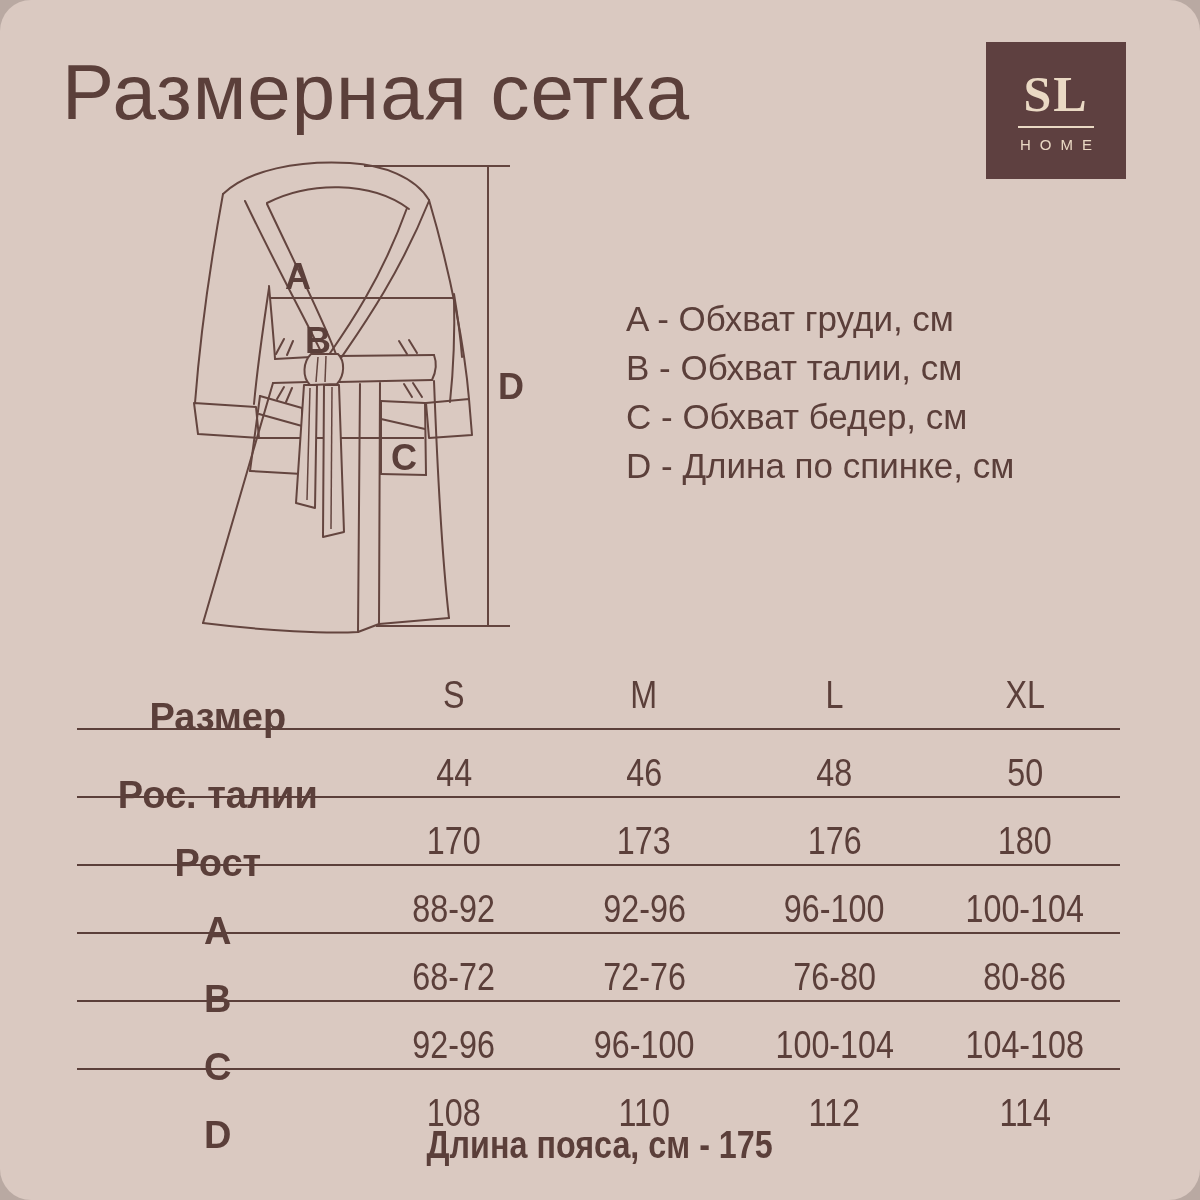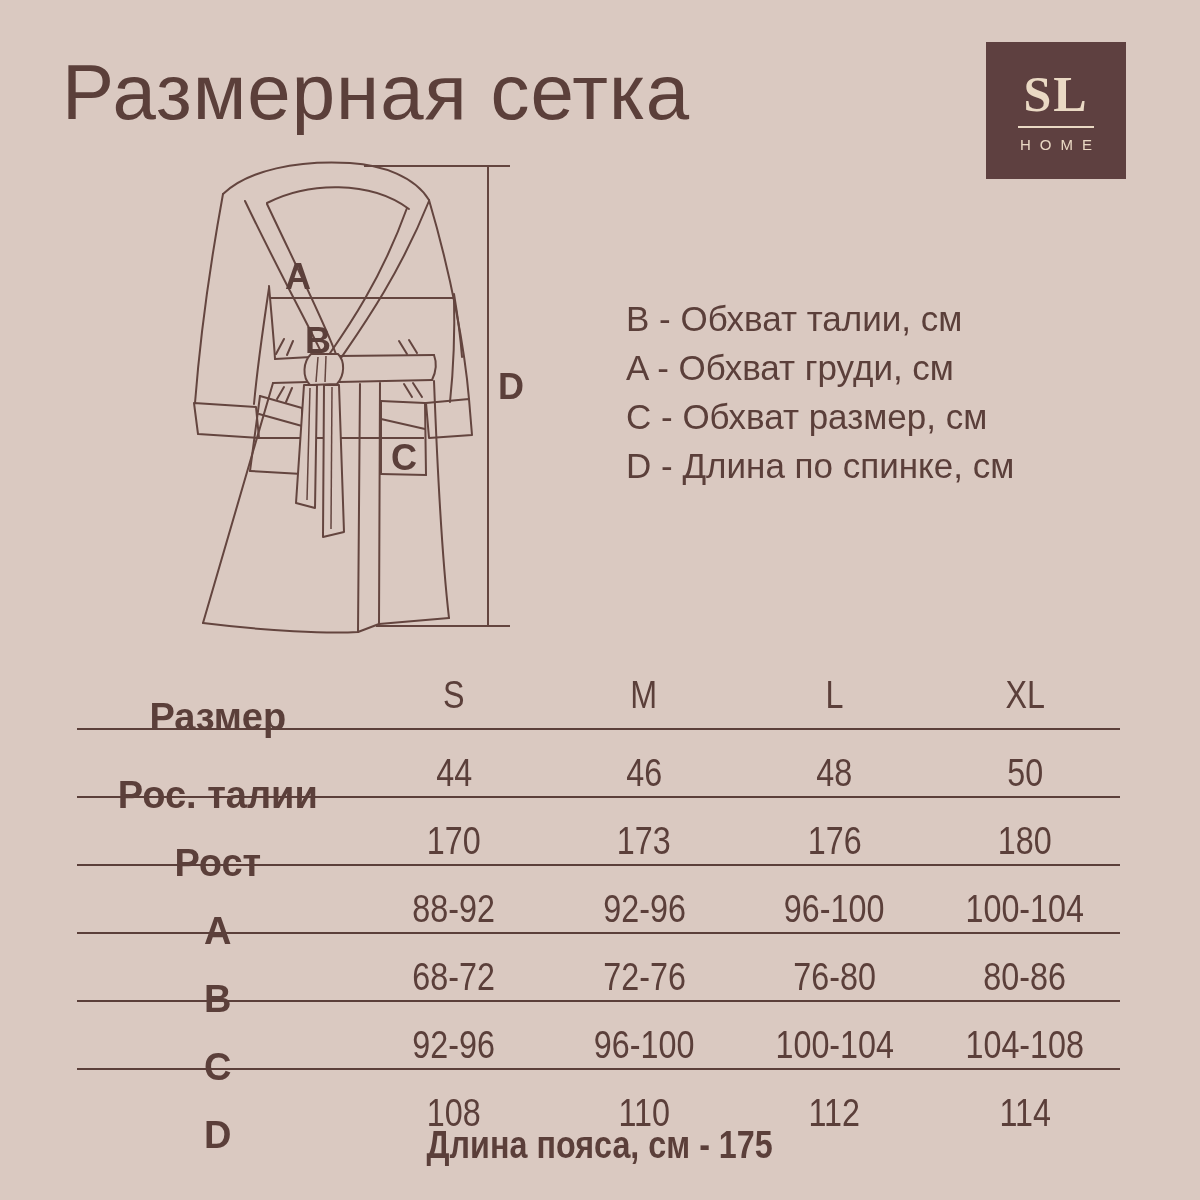--- a/index.html
+++ b/index.html
@@ -1,19 +1,20 @@
 <!DOCTYPE html>
 <html><head>
 <meta charset="utf-8">
 <style>
   html,body { margin:0; padding:0; background:#b9a9a2; }
   .canvas {
     position:relative; width:1200px; height:1200px; margin:0 auto;
     background:#dac9c1; color:#5b3f3a; overflow:hidden;
     font-family:"Liberation Sans", sans-serif;
+    border-radius:31px;
   }
   .title {
     position:absolute; left:62px; top:53px;
     font-size:78px; font-weight:500; line-height:78px; letter-spacing:1px;
   }
   .logo {
     position:absolute; left:986px; top:42px; width:140px; height:137px;
     background:#5e4040; color:#ead9c4;
     display:flex; flex-direction:column; align-items:center; justify-content:center;
   }
@@ -121,23 +122,23 @@
     </g>
     <g fill="#5b3f3a" font-family="Liberation Sans, sans-serif" font-size="36" font-weight="800" text-anchor="middle">
       <text x="180" y="133">A</text>
       <text x="200" y="197">B</text>
       <text x="286" y="314">C</text>
       <text x="393" y="243">D</text>
     </g>
   </svg>
 
   <div class="legend">
+    <div class="legend-line">A - Обхват груди, см</div>
     <div class="legend-line">B - Обхват талии, см</div>
-    <div class="legend-line">A - Обхват груди, см</div>
-    <div class="legend-line">C - Обхват размер, см</div>
+    <div class="legend-line">C - Обхват бедер, см</div>
     <div class="legend-line">D - Длина по спинке, см</div>
   </div>
 
   <div class="size-table">
     <div class="t-row header">
       <div class="t-label">Размер</div>
       <div class="t-val"><span>S</span></div>
       <div class="t-val"><span>M</span></div>
       <div class="t-val"><span>L</span></div>
       <div class="t-val"><span>XL</span></div>

